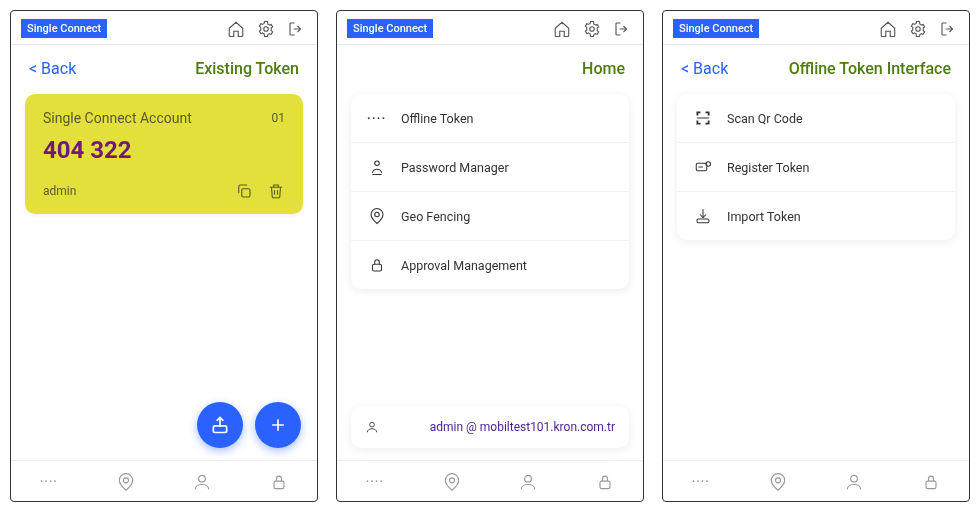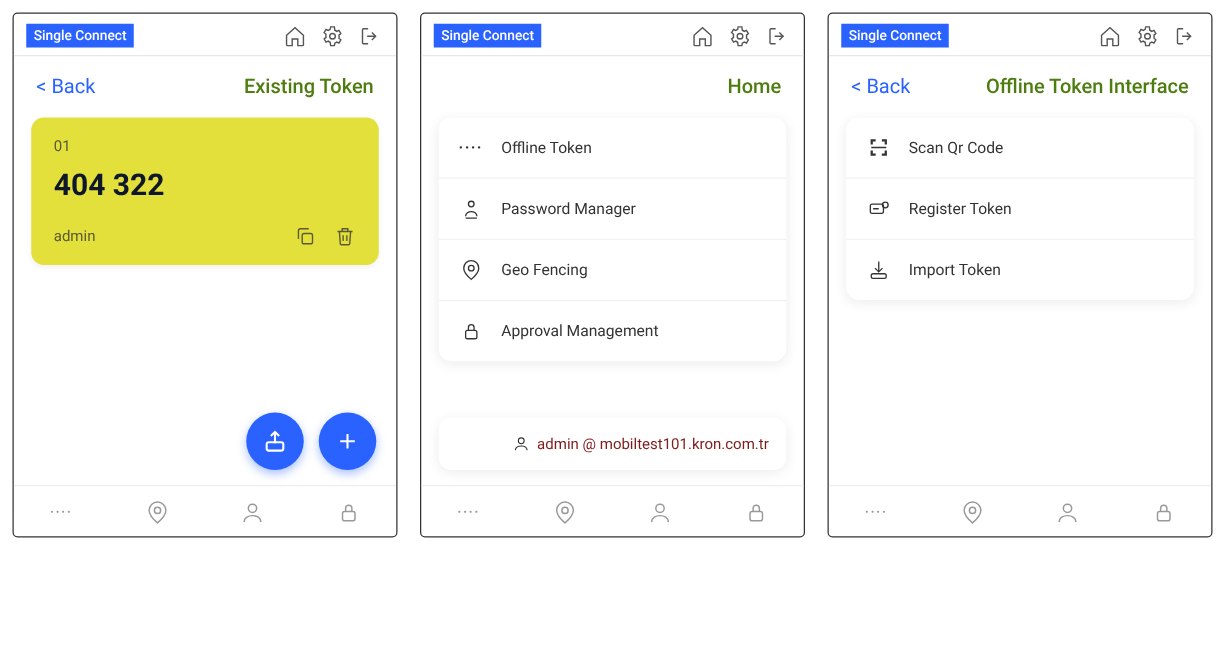--- a/index.html
+++ b/index.html
@@ -7,21 +7,21 @@
     font-family: -apple-system, BlinkMacSystemFont, "Segoe UI", Roboto, Arial, sans-serif;
     background: #fff;
     display: flex;
     gap: 18px;
     padding: 10px;
     width: 980px;
     height: 531px;
   }
   .phone {
     width: 308px;
-    height: 420px;
+    height: 492px;
     border: 1px solid #333;
     border-radius: 4px;
     display: flex;
     flex-direction: column;
     background: #fff;
     overflow: hidden;
     position: relative;
   }
   .topbar {
     display: flex;
@@ -53,21 +53,21 @@
   .token-card {
     background: #e3e03b;
     border-radius: 10px;
     padding: 16px 18px 14px 18px;
     margin-top: 6px;
     box-shadow: 0 2px 4px rgba(0,0,0,0.05);
   }
   .tc-row1 { display:flex; justify-content:space-between; align-items:center; }
   .tc-title { color: #5a5a34; font-size: 14px; }
   .tc-num { color: #5a5a34; font-size: 12px; }
-  .tc-code { font-size: 24px; font-weight: 700; color: #0f172a; margin-top: 10px; }
+  .tc-code { font-size: 24px; font-weight: 700; color: #701a75; margin-top: 10px; }
   .tc-row2 { display:flex; justify-content:space-between; align-items:center; margin-top: 18px; }
   .tc-user { color: #5a5a34; font-size: 12px; }
   .tc-actions { display:flex; gap:14px; }
   .tc-icon { width:18px; height:18px; stroke:#5a5a34; fill:none; stroke-width:1.5; }
   
   .fabs { position:absolute; right:16px; bottom:12px; display:flex; gap:12px; }
   .fab {
     width:46px; height:46px; border-radius:50%;
     background:#2962ff; display:flex; align-items:center; justify-content:center;
     box-shadow:0 3px 8px rgba(41,98,255,0.4);
@@ -88,22 +88,22 @@
     font-size:12.5px; color:#333;
     cursor:pointer;
   }
   .menu-item:last-child { border-bottom:none; }
   .mi-icon { width:20px; height:20px; flex-shrink:0; display:flex; align-items:center; justify-content:center; }
   .mi-icon svg { width:18px; height:18px; stroke:#333; fill:none; stroke-width:1.4; }
   .dots-glyph { letter-spacing:2px; font-size:8px; color:#333; font-weight:700; }
   
   .user-card {
     position:absolute; bottom:12px; left:14px; right:14px;
-    padding:14px; text-align:center; font-size:12px; color:#7f1d1d;
-    display:flex; align-items:center; justify-content:flex-end; gap:6px;
+    padding:14px; text-align:center; font-size:12px; color:#4c1d95;
+    display:flex; align-items:center; justify-content:space-between; gap:6px;
   }
   .user-card svg { width:14px; height:14px; stroke:#333; fill:none; stroke-width:1.5; }
   
   .bottomnav {
     display:flex; justify-content:space-around; align-items:center;
     padding:10px 0 8px 0;
     border-top:1px solid #eee;
   }
   .bn-item { width:22px; height:22px; display:flex; align-items:center; justify-content:center; cursor:pointer; }
   .bn-item svg { width:20px; height:20px; stroke:#999; fill:none; stroke-width:1.4; }
@@ -130,20 +130,21 @@
         </svg>
     </div>
   </div>
   <div class="subbar">
     <span class="back">&lt; Back</span>
     <span class="subtitle">Existing Token</span>
   </div>
   <div class="content">
     <div class="token-card">
       <div class="tc-row1">
+        <span class="tc-title">Single Connect Account</span>
         <span class="tc-num">01</span>
       </div>
       <div class="tc-code">404 322</div>
       <div class="tc-row2">
         <span class="tc-user">admin</span>
         <div class="tc-actions">
           <svg class="tc-icon" viewBox="0 0 24 24">
               <rect x="9" y="9" width="11" height="11" rx="2"></rect>
               <path d="M5 15V6a2 2 0 0 1 2-2h9"></path>
             </svg>

